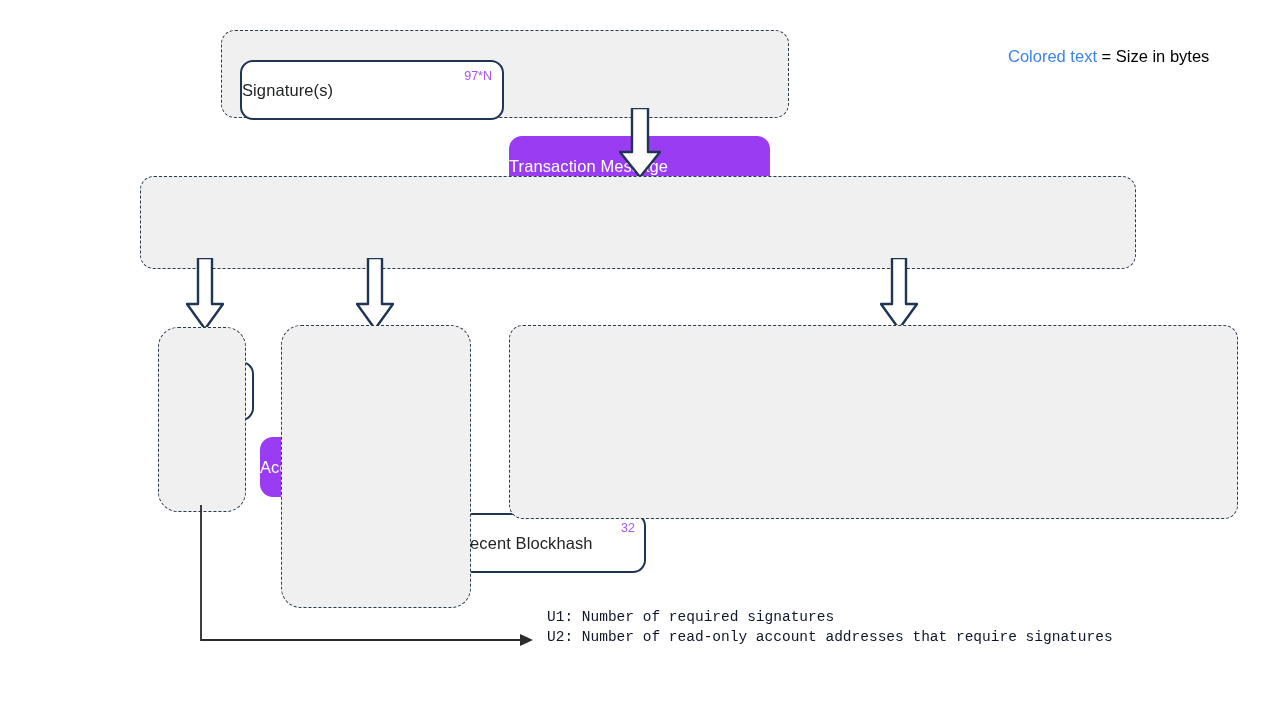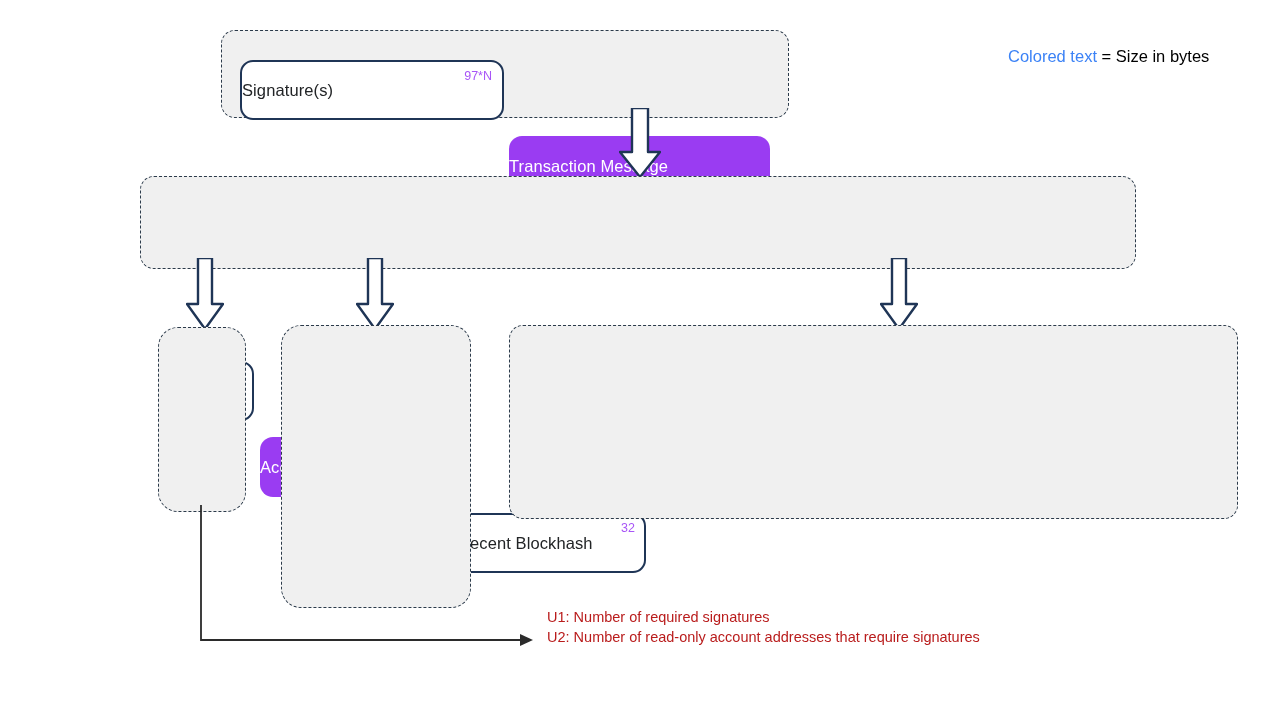--- a/index.html
+++ b/index.html
@@ -68,23 +68,24 @@
   
   #legend-top {
     font-size: 16.5px;
     white-space: nowrap;
   }
   #legend-top .colored { color: #3b82f6; }
   #legend-top .plain { color: #000000; }
 
   #legend-bottom {
     font-size: 14.5px;
-    color: #b91c1c;
+    color: #0f172a;
     line-height: 19.5px;
     white-space: nowrap;
+    font-family: Liberation Mono, monospace;
   }
 
   svg { display: block; }
 </style>
 </head>
 <body>
 
 <div id="stage">
 
   <div class="abs" id="legend-top" style="left:1008px; top:47px;">

